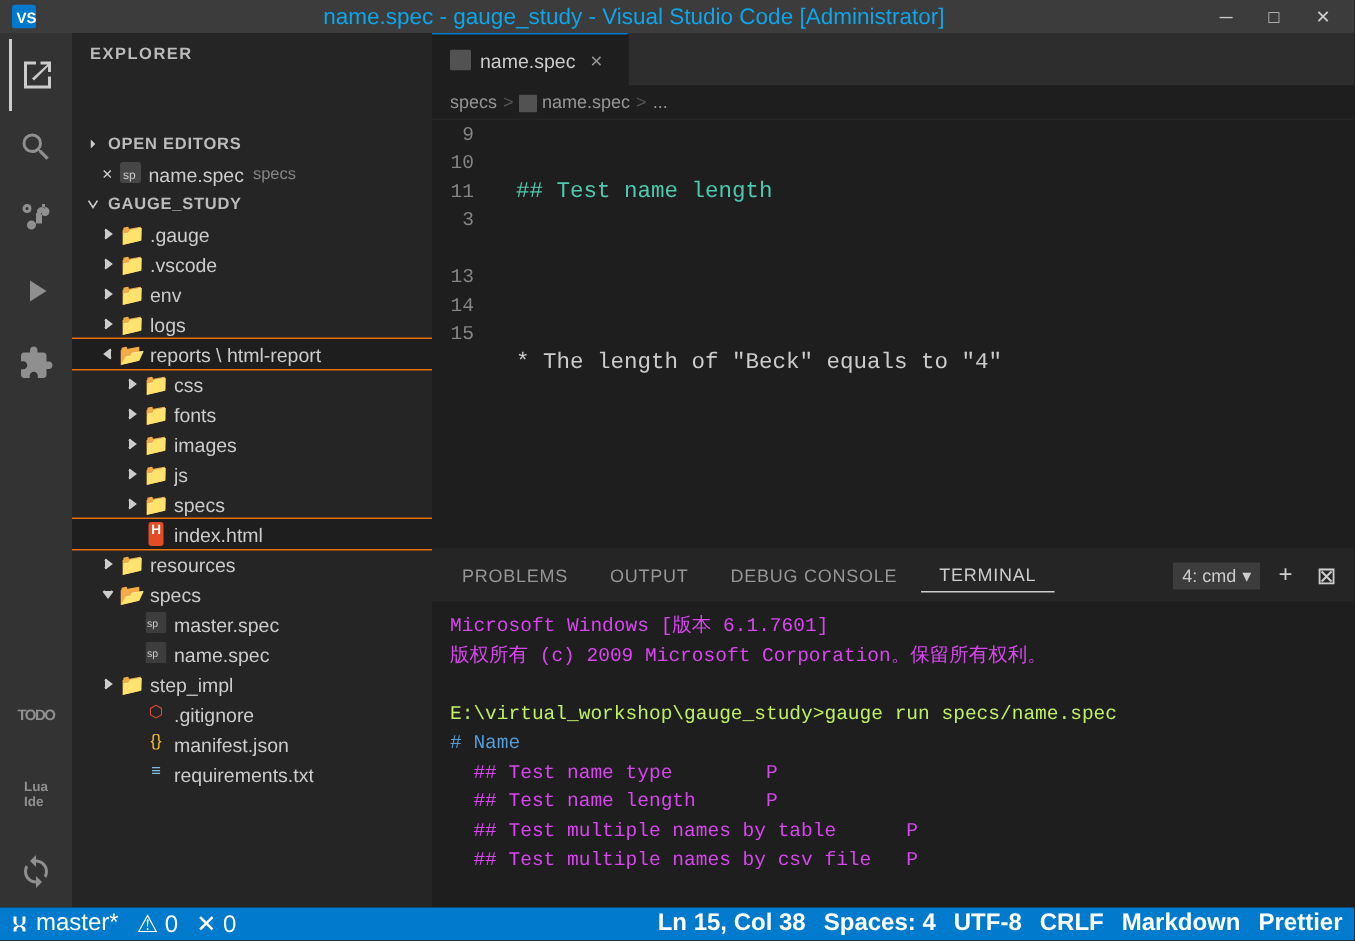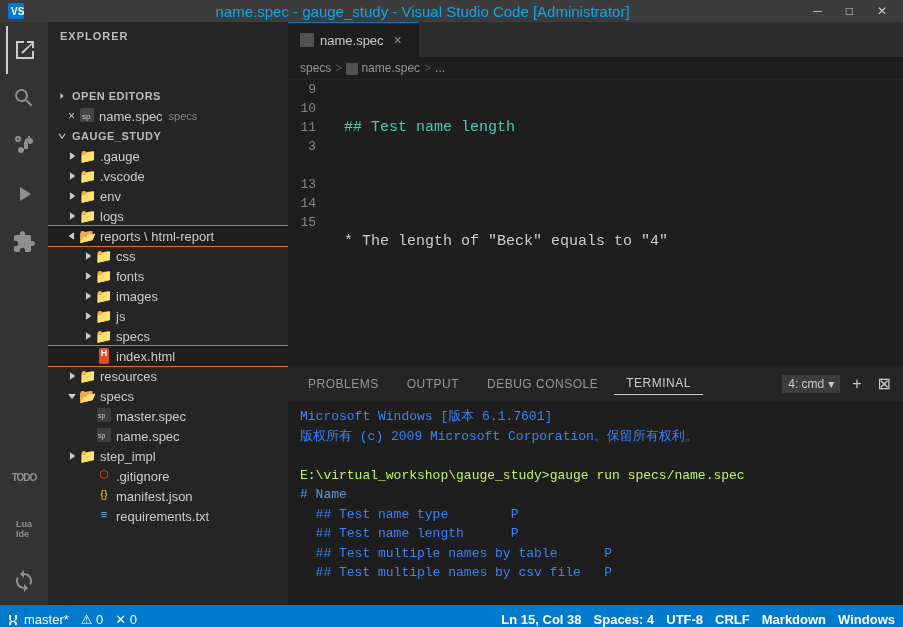--- a/index.html
+++ b/index.html
@@ -72,26 +72,26 @@
     .panel-tab { padding: 4px 12px; font-size: 12px; color: #969696; cursor: pointer; text-transform: uppercase; letter-spacing: 0.5px; }
     .panel-tab.active { color: #cccccc; border-bottom: 1px solid #cccccc; }
     .panel-tab-spacer { flex: 1; }
     .panel-controls { display: flex; align-items: center; gap: 8px; }
     .terminal-selector { background: #3c3c3c; color: #cccccc; border: none; font-size: 12px; padding: 2px 6px; cursor: pointer; display: flex; align-items: center; gap: 4px; }
     .panel-btn { color: #cccccc; cursor: pointer; font-size: 16px; padding: 2px 4px; }
 
     .terminal-content { flex: 1; overflow-y: auto; padding: 6px 12px; font-family: 'Courier New', Consolas, monospace; font-size: 13px; line-height: 1.5; color: #cccccc; }
     .terminal-content::-webkit-scrollbar { width: 4px; }
     .terminal-content::-webkit-scrollbar-thumb { background: #555; }
-    .t-white { color: #3b82f6; }
+    .t-white { color: #d946ef; }
     .t-cmd { color: #bef264; }
     .t-heading { color: #569cd6; font-family: Liberation Mono, monospace; }
 
     
-    .status-bar { height: 22px; background: #007acc; display: flex; align-items: flex-end; padding: 0 8px; font-size: 13px; color: #ffffff; flex-shrink: 0; gap: 12px; }
+    .status-bar { height: 22px; background: #007acc; display: flex; align-items: center; padding: 0 8px; font-size: 16px; color: #ffffff; flex-shrink: 0; gap: 12px; }
     .status-right { margin-left: auto; display: flex; gap: 12px; font-weight: bold; }
   </style>
 </head>
 <body>
 
 <div class="titlebar">
   <div style="display:flex;align-items:center;gap:4px;margin-right:16px;">
     <svg width="16" height="16" viewBox="0 0 16 16" fill="#007acc">
         <rect width="16" height="16" rx="2" fill="#007acc"></rect>
         <text x="3" y="12" font-size="10" fill="white" font-weight="bold">VS</text>
@@ -491,15 +491,15 @@
     master*
   </span>
   <span>⚠ 0</span>
   <span>✕ 0</span>
   <div class="status-right">
     <span>Ln 15, Col 38</span>
     <span>Spaces: 4</span>
     <span>UTF-8</span>
     <span>CRLF</span>
     <span>Markdown</span>
-    <span>Windows</span>
+    <span>Prettier</span>
   </div>
 </div>
 
 </body></html>

